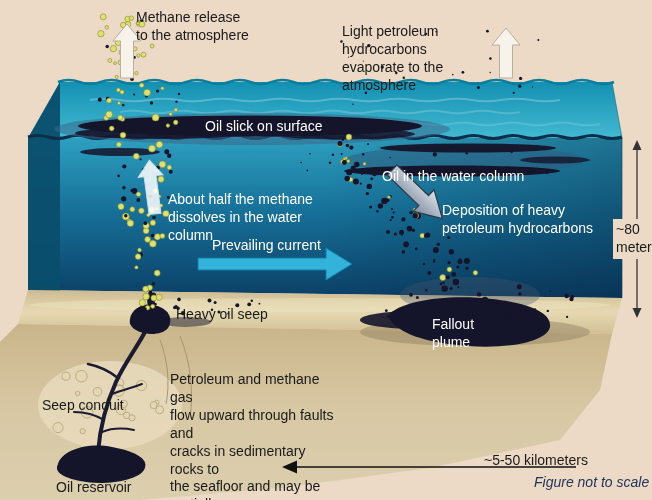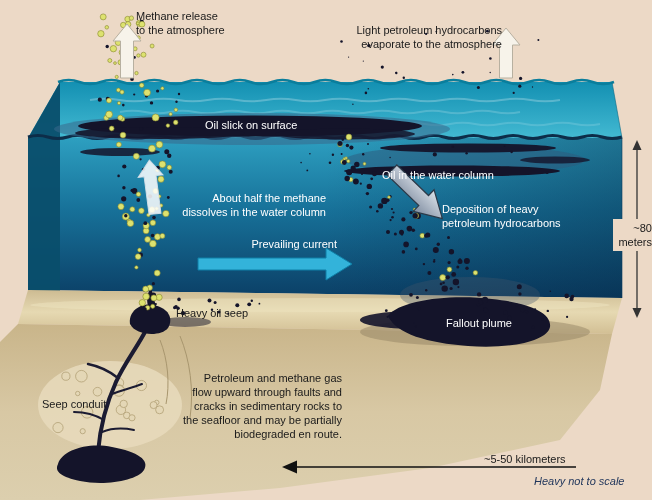--- a/index.html
+++ b/index.html
@@ -1,22 +1,22 @@
 <!DOCTYPE html>
 <html style="--sky: #ecd9c6; --water_surface: #2fa9c4; --water_shallow: #2d9fc0; --water_deep: #0b3f66; --side_face: #0a4e6c; --seafloor_top: #ddcda6; --sediment: #d3c19c; --oil: #14142a; --methane_bubble: #dde26f; --current_arrow: #33b3da; --deposition_arrow: #aeb8c4; --text_dark: #1a1a1a; --text_light: #ffffff;"><head>
 <meta charset="utf-8">
 <style>
   * { margin:0; padding:0; box-sizing:border-box; }
   html,body { background:#ffffff; }
   body { font-family:"Liberation Sans", sans-serif; }
   #stage { position:relative; width:652px; height:500px; background:var(--sky,#ecd9c6); overflow:hidden; }
   #scene { position:absolute; left:0; top:0; }
-  .lbl { position:absolute; font-size:11px; line-height:1.28; white-space:pre-line; color:var(--text_dark,#1a1a1a); }
+  .lbl { position:absolute; font-size:14px; line-height:1.28; white-space:pre-line; color:var(--text_dark,#1a1a1a); }
   .lbl.light { color:var(--text_light,#ffffff); }
-  .lbl.c { text-align:right; }
+  .lbl.c { text-align:left; }
   .lbl.i { font-style:italic; }
   .lbl.nts { color:#22375c; }
   #lbl-depth { background:var(--sky,#ecd9c6); padding:2px 3px; }
 </style>
 </head>
 <body>
 
 <div id="stage">
 
 <svg id="scene" width="652" height="500" viewBox="0 0 652 500">
@@ -453,18 +453,19 @@
 <div class="lbl light" style="left:442px;top:202px">Deposition of heavy
 petroleum hydrocarbons</div>
 <div class="lbl" style="left:176px;top:306px">Heavy oil seep</div>
 <div class="lbl light c" style="left:432px;top:316px;width:80px">Fallout plume</div>
 <div class="lbl" style="left:42px;top:397px">Seep conduit</div>
 <div class="lbl c" style="left:170px;top:371px;width:172px">Petroleum and methane gas
 flow upward through faults and
 cracks in sedimentary rocks to
 the seafloor and may be partially
 biodegraded en route.</div>
+<div class="lbl c" style="left:56px;top:479px;width:98px">Oil reservoir</div>
 <div class="lbl c" id="lbl-depth" style="left:613px;top:219px;width:42px">~80
 meters</div>
 <div class="lbl" style="left:484px;top:452px">~5-50 kilometers</div>
-<div class="lbl i nts" style="left:534px;top:474px">Heavy not to scale</div>
+<div class="lbl i nts" style="left:534px;top:474px">Figure not to scale</div>
 
 </div>
 
 </body></html>

